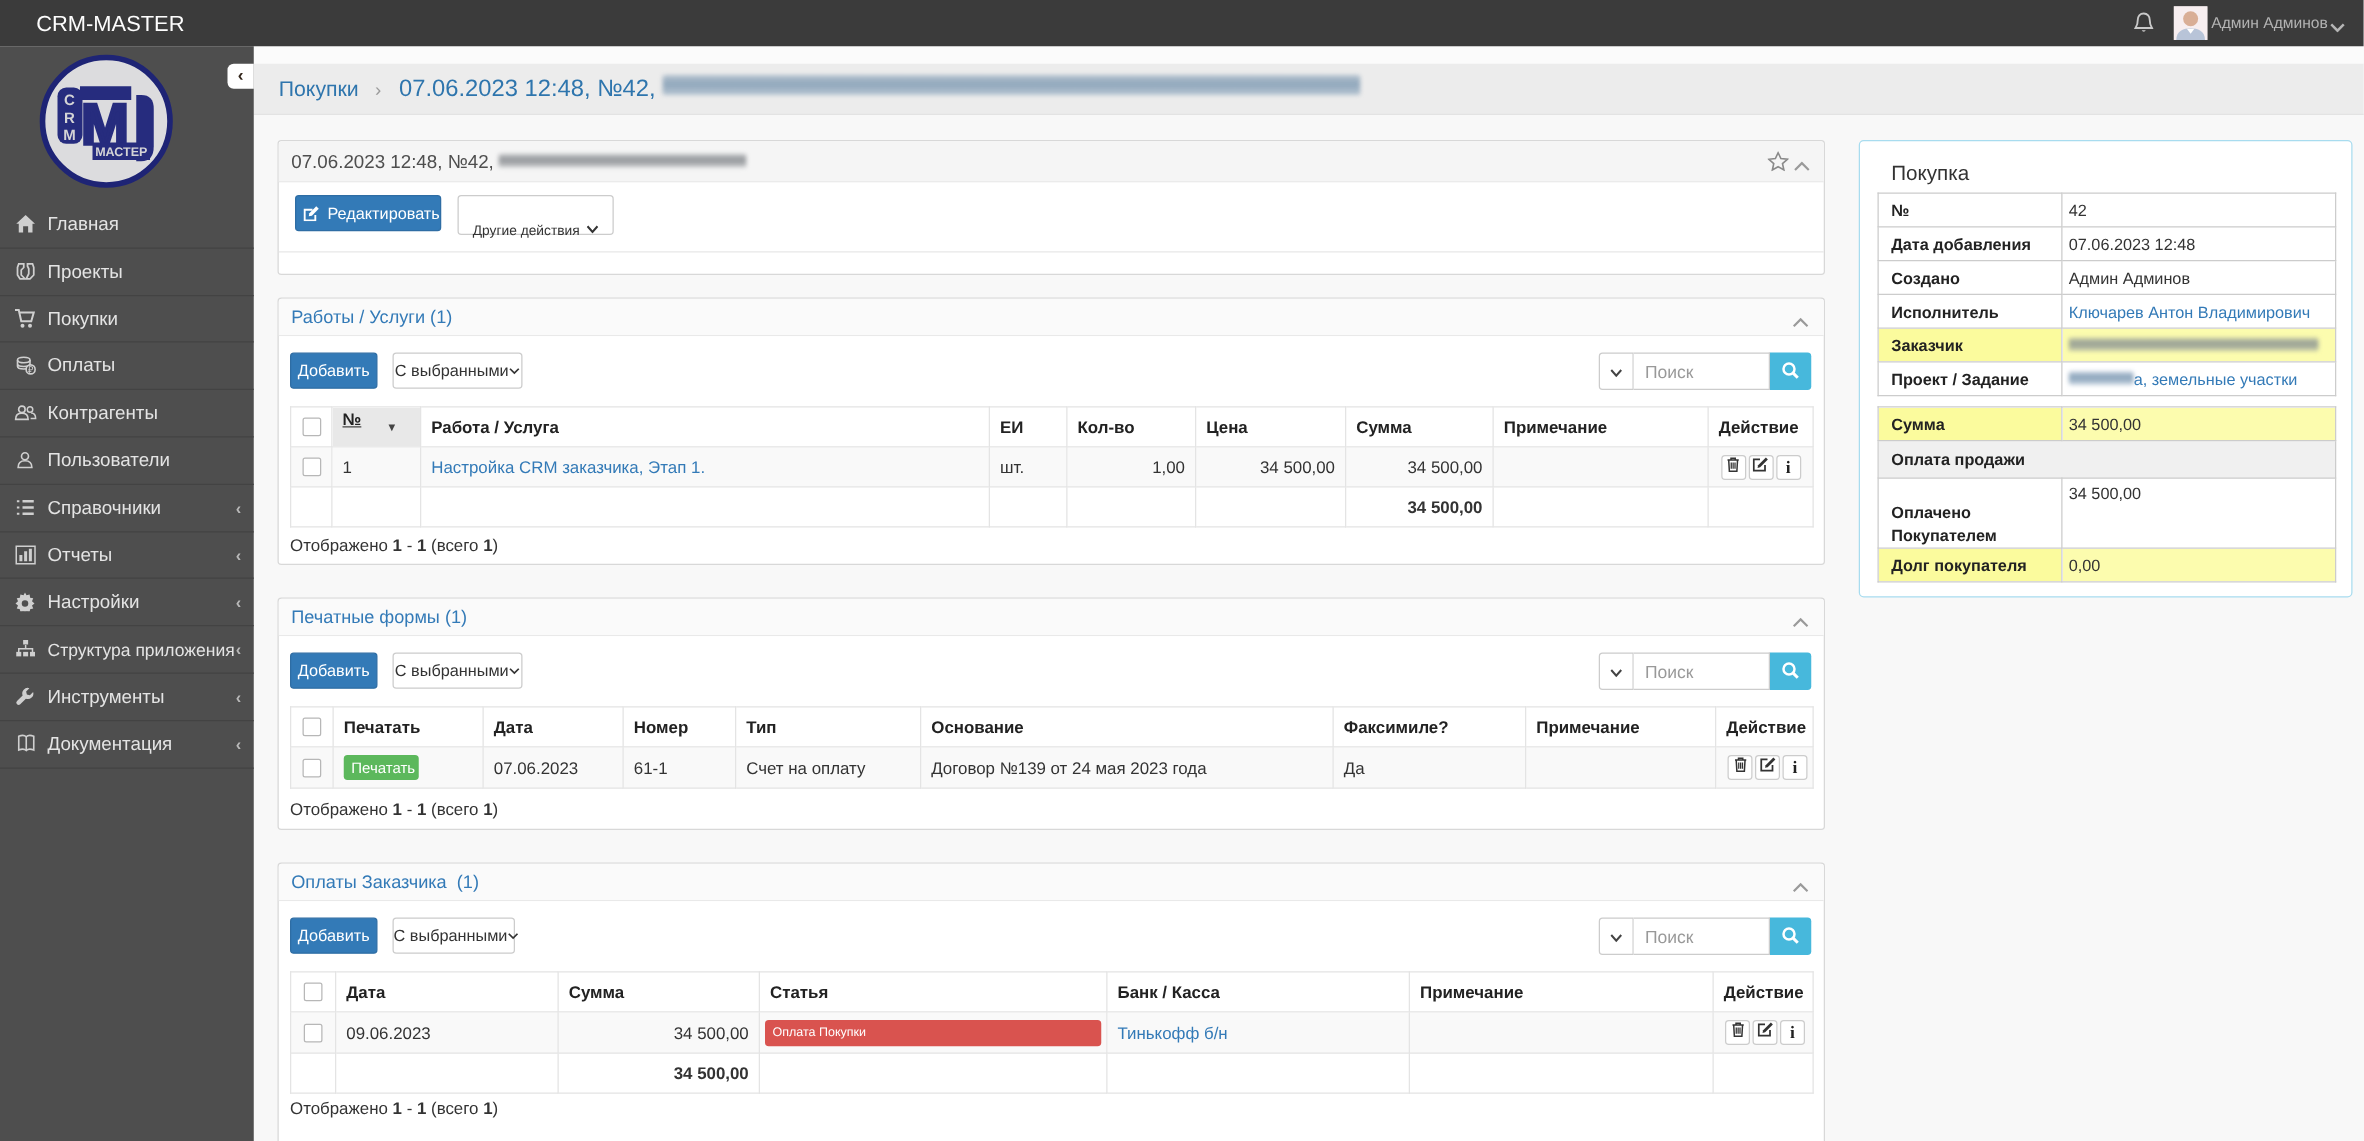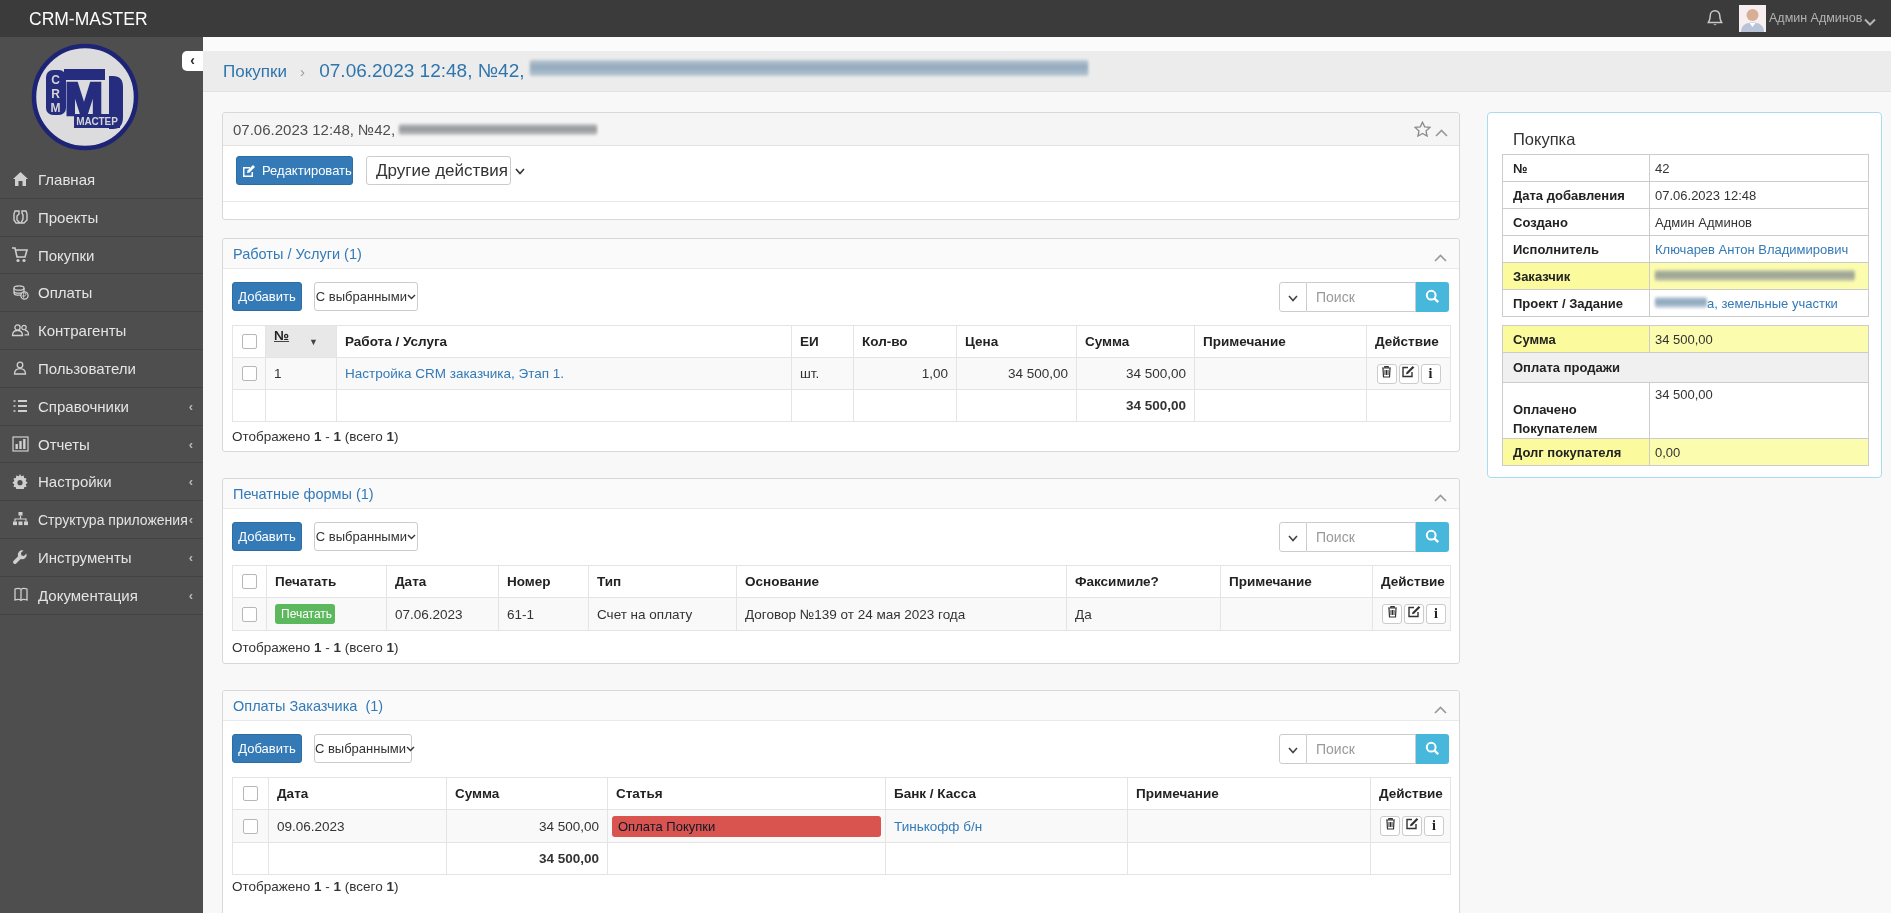--- a/index.html
+++ b/index.html
@@ -52,21 +52,21 @@
 td.num, th.num { text-align:right; }
 td.bold { font-weight:700; }
 a.lnk { color:#337ab7; text-decoration:none; }
 .cb { display:inline-block; width:15px; height:15px; background:#fff; border:1px solid #b7b7b7; border-radius:2px; vertical-align:middle; }
 .foot { position:absolute; left:9px; font-size:13.5px; color:#333; }
 
 .acts { text-align:center; }
 .abtn { display:inline-block; width:20px; height:20px; border:1px solid #ccc; border-radius:3px; background:#fff; vertical-align:middle; text-align:center; line-height:18px; margin:0 1px; }
 
 .badge-green { display:inline-block; background:#5cb85c; color:#fff; font-size:12px; border-radius:3px; padding:0 6px; width:60px; text-align:center; height:20px; line-height:20px; }
-.badge-red { display:inline-block; background:#d9534f; color:#0f172a; font-size:13px; border-radius:3px; padding:0 6px; height:21px; line-height:21px; }
+.badge-red { display:inline-block; background:#d9534f; color:#ffffff; font-size:10px; border-radius:3px; padding:0 6px; height:21px; line-height:21px; }
 
 #rcard { position:absolute; left:1487px; top:112px; width:395px; height:366px; background:#fff; border:1px solid #a8dcef; border-radius:4px; }
 #rcard h2 { position:absolute; left:25px; top:17px; font-size:16.5px; font-weight:400; color:#333; }
 table.kv { border-collapse:collapse; table-layout:fixed; width:366px; position:absolute; left:14px; font-size:13px; background:#fff; }
 table.kv td { border:1px solid #ccc; padding:0 2px 0 10px; height:27px; overflow:hidden; white-space:nowrap; vertical-align:middle; }
 table.kv td.v { padding-left:5px; }
 table.kv td.k { font-weight:700; color:#222; }
 td.yl { background:#fbfb9d; }
 td.yl2 { background:#fcfcae; }
 </style>
@@ -220,21 +220,21 @@
         </svg></div>
     <div style="position:absolute;right:11px;top:11px;"><svg width="13" height="8" viewBox="0 0 13 8">
           <path d="M1 7 L6.5 1.5 L12 7" stroke="#9a9a9a" stroke-width="1.7" fill="none"></path>
         </svg></div>
   </div>
   <div style="position:relative;height:55px;">
     <span class="btn btn-blue" style="position:absolute;left:13px;top:10px;padding:0 5px;font-size:13px;width:117px;"><svg width="14" height="13" viewBox="0 0 14 13" style="vertical-align:-2px;margin-right:6px;">
           <path d="M1 3 h7 v1.5 h-5.5 v7 h7 v-3.5 h1.5 v5 h-10 z" fill="#fff"></path>
           <path d="M5.5 6.5 l5.5 -5.5 l2 2 l-5.5 5.5 l-2.5 0.5 z" fill="#fff"></path>
         </svg>Редактировать</span>
-    <span class="btn btn-white" style="position:absolute;left:143px;top:10px;padding:0 9px;font-size:17px;width:145px;">Другие действия <svg width="10" height="7" viewBox="0 0 10 7" style="vertical-align:1px;margin-left:2px;">
+    <span class="btn btn-white" style="position:absolute;left:143px;top:10px;padding:15px 9px;font-size:11px;width:125px;">Другие действия <svg width="10" height="7" viewBox="0 0 10 7" style="vertical-align:1px;margin-left:2px;">
           <path d="M1 1 L5 5.5 L9 1" stroke="#333" stroke-width="1.6" fill="none"></path>
         </svg></span>
   </div>
   <div style="height:19px;border-top:1px solid #e8e8e8;"></div>
 </div>
 
 <div class="panel" style="top:238px;height:214px;">
   <div class="phead">
       <span class="ptitle">Работы / Услуги (1)</span>
       <span class="pcaret"><svg width="13" height="8" viewBox="0 0 13 8">

